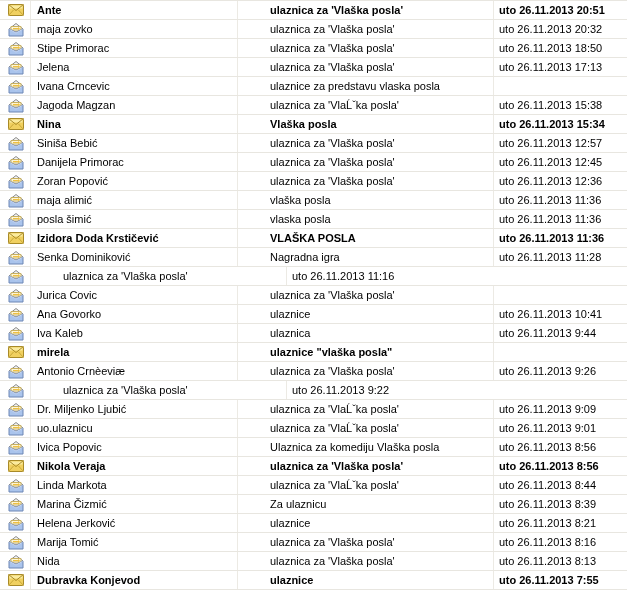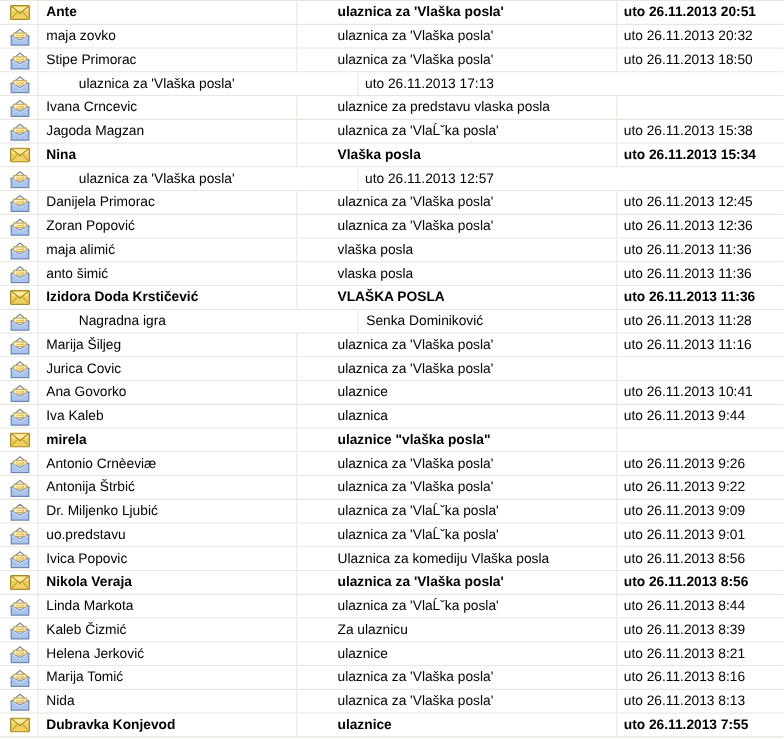--- a/index.html
+++ b/index.html
@@ -122,20 +122,21 @@
     <span class="cell icon-cell">
 
       <svg class="icon-read" width="16" height="15" viewBox="0 0 16 15">
         <path d="M1 7 L8 1.5 L15 7 L8 10 Z" fill="#f4f4f2" stroke="#8a8a88"></path>
         <path d="M3 4.5 L13 4.5 L13 8 L3 8 Z" fill="#fdf6d8" stroke="#c8b060"></path>
         <path d="M5 6 L10 6 L10 5 L12 6.5 L10 8 L10 7 L5 7 Z" fill="#f0c040"></path>
         <path d="M1 7 L8 10.5 L15 7 L15 14 L1 14 Z" fill="#aac4ec" stroke="#6d86b4"></path>
         <path d="M1.5 7.5 L8 11 L14.5 7.5" fill="none" stroke="#c8d8f4"></path>
       </svg>
     </span>
+    <span class="cell from-cell">Jelena</span>
     <span class="cell subject-cell">ulaznica za 'Vlaška posla'</span>
     <span class="cell date-cell">uto 26.11.2013 17:13</span>
   </div>
     <div class="row">
     <span class="cell icon-cell">
 
       <svg class="icon-read" width="16" height="15" viewBox="0 0 16 15">
         <path d="M1 7 L8 1.5 L15 7 L8 10 Z" fill="#f4f4f2" stroke="#8a8a88"></path>
         <path d="M3 4.5 L13 4.5 L13 8 L3 8 Z" fill="#fdf6d8" stroke="#c8b060"></path>
         <path d="M5 6 L10 6 L10 5 L12 6.5 L10 8 L10 7 L5 7 Z" fill="#f0c040"></path>
@@ -179,20 +180,21 @@
     <span class="cell icon-cell">
 
       <svg class="icon-read" width="16" height="15" viewBox="0 0 16 15">
         <path d="M1 7 L8 1.5 L15 7 L8 10 Z" fill="#f4f4f2" stroke="#8a8a88"></path>
         <path d="M3 4.5 L13 4.5 L13 8 L3 8 Z" fill="#fdf6d8" stroke="#c8b060"></path>
         <path d="M5 6 L10 6 L10 5 L12 6.5 L10 8 L10 7 L5 7 Z" fill="#f0c040"></path>
         <path d="M1 7 L8 10.5 L15 7 L15 14 L1 14 Z" fill="#aac4ec" stroke="#6d86b4"></path>
         <path d="M1.5 7.5 L8 11 L14.5 7.5" fill="none" stroke="#c8d8f4"></path>
       </svg>
     </span>
+    <span class="cell from-cell">Siniša Bebić</span>
     <span class="cell subject-cell">ulaznica za 'Vlaška posla'</span>
     <span class="cell date-cell">uto 26.11.2013 12:57</span>
   </div>
     <div class="row">
     <span class="cell icon-cell">
 
       <svg class="icon-read" width="16" height="15" viewBox="0 0 16 15">
         <path d="M1 7 L8 1.5 L15 7 L8 10 Z" fill="#f4f4f2" stroke="#8a8a88"></path>
         <path d="M3 4.5 L13 4.5 L13 8 L3 8 Z" fill="#fdf6d8" stroke="#c8b060"></path>
         <path d="M5 6 L10 6 L10 5 L12 6.5 L10 8 L10 7 L5 7 Z" fill="#f0c040"></path>
@@ -238,21 +240,21 @@
     <span class="cell icon-cell">
 
       <svg class="icon-read" width="16" height="15" viewBox="0 0 16 15">
         <path d="M1 7 L8 1.5 L15 7 L8 10 Z" fill="#f4f4f2" stroke="#8a8a88"></path>
         <path d="M3 4.5 L13 4.5 L13 8 L3 8 Z" fill="#fdf6d8" stroke="#c8b060"></path>
         <path d="M5 6 L10 6 L10 5 L12 6.5 L10 8 L10 7 L5 7 Z" fill="#f0c040"></path>
         <path d="M1 7 L8 10.5 L15 7 L15 14 L1 14 Z" fill="#aac4ec" stroke="#6d86b4"></path>
         <path d="M1.5 7.5 L8 11 L14.5 7.5" fill="none" stroke="#c8d8f4"></path>
       </svg>
     </span>
-    <span class="cell from-cell">anto šimić</span>
+    <span class="cell from-cell">posla šimić</span>
     <span class="cell subject-cell">vlaska posla</span>
     <span class="cell date-cell">uto 26.11.2013 11:36</span>
   </div>
     <div class="row unread">
     <span class="cell icon-cell">
       <svg class="icon-unread" width="16" height="12" viewBox="0 0 16 12">
         <rect x="0.5" y="0.5" width="15" height="11" rx="1" fill="#f0d060" stroke="#a88a28"></rect>
         <rect x="1.5" y="1.5" width="13" height="3" fill="#faeba0"></rect>
         <path d="M0.5 0.5 L8 6.5 L15.5 0.5" fill="none" stroke="#a88a28"></path>
         <path d="M0.5 11.5 L5.5 6 M15.5 11.5 L10.5 6" fill="none" stroke="#c8a838"></path>
@@ -267,36 +269,35 @@
     <span class="cell icon-cell">
 
       <svg class="icon-read" width="16" height="15" viewBox="0 0 16 15">
         <path d="M1 7 L8 1.5 L15 7 L8 10 Z" fill="#f4f4f2" stroke="#8a8a88"></path>
         <path d="M3 4.5 L13 4.5 L13 8 L3 8 Z" fill="#fdf6d8" stroke="#c8b060"></path>
         <path d="M5 6 L10 6 L10 5 L12 6.5 L10 8 L10 7 L5 7 Z" fill="#f0c040"></path>
         <path d="M1 7 L8 10.5 L15 7 L15 14 L1 14 Z" fill="#aac4ec" stroke="#6d86b4"></path>
         <path d="M1.5 7.5 L8 11 L14.5 7.5" fill="none" stroke="#c8d8f4"></path>
       </svg>
     </span>
+    <span class="cell from-cell">Senka Dominiković</span>
     <span class="cell subject-cell">Nagradna igra</span>
-    <span class="cell from-cell">Senka Dominiković</span>
     <span class="cell date-cell">uto 26.11.2013 11:28</span>
   </div>
     <div class="row">
     <span class="cell icon-cell">
 
       <svg class="icon-read" width="16" height="15" viewBox="0 0 16 15">
         <path d="M1 7 L8 1.5 L15 7 L8 10 Z" fill="#f4f4f2" stroke="#8a8a88"></path>
         <path d="M3 4.5 L13 4.5 L13 8 L3 8 Z" fill="#fdf6d8" stroke="#c8b060"></path>
         <path d="M5 6 L10 6 L10 5 L12 6.5 L10 8 L10 7 L5 7 Z" fill="#f0c040"></path>
         <path d="M1 7 L8 10.5 L15 7 L15 14 L1 14 Z" fill="#aac4ec" stroke="#6d86b4"></path>
         <path d="M1.5 7.5 L8 11 L14.5 7.5" fill="none" stroke="#c8d8f4"></path>
       </svg>
     </span>
-    <span class="cell from-cell">Marija Šiljeg</span>
     <span class="cell subject-cell">ulaznica za 'Vlaška posla'</span>
     <span class="cell date-cell">uto 26.11.2013 11:16</span>
   </div>
     <div class="row">
     <span class="cell icon-cell">
 
       <svg class="icon-read" width="16" height="15" viewBox="0 0 16 15">
         <path d="M1 7 L8 1.5 L15 7 L8 10 Z" fill="#f4f4f2" stroke="#8a8a88"></path>
         <path d="M3 4.5 L13 4.5 L13 8 L3 8 Z" fill="#fdf6d8" stroke="#c8b060"></path>
         <path d="M5 6 L10 6 L10 5 L12 6.5 L10 8 L10 7 L5 7 Z" fill="#f0c040"></path>
@@ -369,21 +370,20 @@
     <span class="cell icon-cell">
 
       <svg class="icon-read" width="16" height="15" viewBox="0 0 16 15">
         <path d="M1 7 L8 1.5 L15 7 L8 10 Z" fill="#f4f4f2" stroke="#8a8a88"></path>
         <path d="M3 4.5 L13 4.5 L13 8 L3 8 Z" fill="#fdf6d8" stroke="#c8b060"></path>
         <path d="M5 6 L10 6 L10 5 L12 6.5 L10 8 L10 7 L5 7 Z" fill="#f0c040"></path>
         <path d="M1 7 L8 10.5 L15 7 L15 14 L1 14 Z" fill="#aac4ec" stroke="#6d86b4"></path>
         <path d="M1.5 7.5 L8 11 L14.5 7.5" fill="none" stroke="#c8d8f4"></path>
       </svg>
     </span>
-    <span class="cell from-cell">Antonija Štrbić</span>
     <span class="cell subject-cell">ulaznica za 'Vlaška posla'</span>
     <span class="cell date-cell">uto 26.11.2013 9:22</span>
   </div>
     <div class="row">
     <span class="cell icon-cell">
 
       <svg class="icon-read" width="16" height="15" viewBox="0 0 16 15">
         <path d="M1 7 L8 1.5 L15 7 L8 10 Z" fill="#f4f4f2" stroke="#8a8a88"></path>
         <path d="M3 4.5 L13 4.5 L13 8 L3 8 Z" fill="#fdf6d8" stroke="#c8b060"></path>
         <path d="M5 6 L10 6 L10 5 L12 6.5 L10 8 L10 7 L5 7 Z" fill="#f0c040"></path>
@@ -399,21 +399,21 @@
     <span class="cell icon-cell">
 
       <svg class="icon-read" width="16" height="15" viewBox="0 0 16 15">
         <path d="M1 7 L8 1.5 L15 7 L8 10 Z" fill="#f4f4f2" stroke="#8a8a88"></path>
         <path d="M3 4.5 L13 4.5 L13 8 L3 8 Z" fill="#fdf6d8" stroke="#c8b060"></path>
         <path d="M5 6 L10 6 L10 5 L12 6.5 L10 8 L10 7 L5 7 Z" fill="#f0c040"></path>
         <path d="M1 7 L8 10.5 L15 7 L15 14 L1 14 Z" fill="#aac4ec" stroke="#6d86b4"></path>
         <path d="M1.5 7.5 L8 11 L14.5 7.5" fill="none" stroke="#c8d8f4"></path>
       </svg>
     </span>
-    <span class="cell from-cell">uo.predstavu</span>
+    <span class="cell from-cell">uo.ulaznicu</span>
     <span class="cell subject-cell">ulaznica za 'VlaĹˇka posla'</span>
     <span class="cell date-cell">uto 26.11.2013 9:01</span>
   </div>
     <div class="row">
     <span class="cell icon-cell">
 
       <svg class="icon-read" width="16" height="15" viewBox="0 0 16 15">
         <path d="M1 7 L8 1.5 L15 7 L8 10 Z" fill="#f4f4f2" stroke="#8a8a88"></path>
         <path d="M3 4.5 L13 4.5 L13 8 L3 8 Z" fill="#fdf6d8" stroke="#c8b060"></path>
         <path d="M5 6 L10 6 L10 5 L12 6.5 L10 8 L10 7 L5 7 Z" fill="#f0c040"></path>
@@ -458,21 +458,21 @@
     <span class="cell icon-cell">
 
       <svg class="icon-read" width="16" height="15" viewBox="0 0 16 15">
         <path d="M1 7 L8 1.5 L15 7 L8 10 Z" fill="#f4f4f2" stroke="#8a8a88"></path>
         <path d="M3 4.5 L13 4.5 L13 8 L3 8 Z" fill="#fdf6d8" stroke="#c8b060"></path>
         <path d="M5 6 L10 6 L10 5 L12 6.5 L10 8 L10 7 L5 7 Z" fill="#f0c040"></path>
         <path d="M1 7 L8 10.5 L15 7 L15 14 L1 14 Z" fill="#aac4ec" stroke="#6d86b4"></path>
         <path d="M1.5 7.5 L8 11 L14.5 7.5" fill="none" stroke="#c8d8f4"></path>
       </svg>
     </span>
-    <span class="cell from-cell">Kaleb Čizmić</span>
+    <span class="cell from-cell">Marina Čizmić</span>
     <span class="cell subject-cell">Za ulaznicu</span>
     <span class="cell date-cell">uto 26.11.2013 8:39</span>
   </div>
     <div class="row">
     <span class="cell icon-cell">
 
       <svg class="icon-read" width="16" height="15" viewBox="0 0 16 15">
         <path d="M1 7 L8 1.5 L15 7 L8 10 Z" fill="#f4f4f2" stroke="#8a8a88"></path>
         <path d="M3 4.5 L13 4.5 L13 8 L3 8 Z" fill="#fdf6d8" stroke="#c8b060"></path>
         <path d="M5 6 L10 6 L10 5 L12 6.5 L10 8 L10 7 L5 7 Z" fill="#f0c040"></path>

